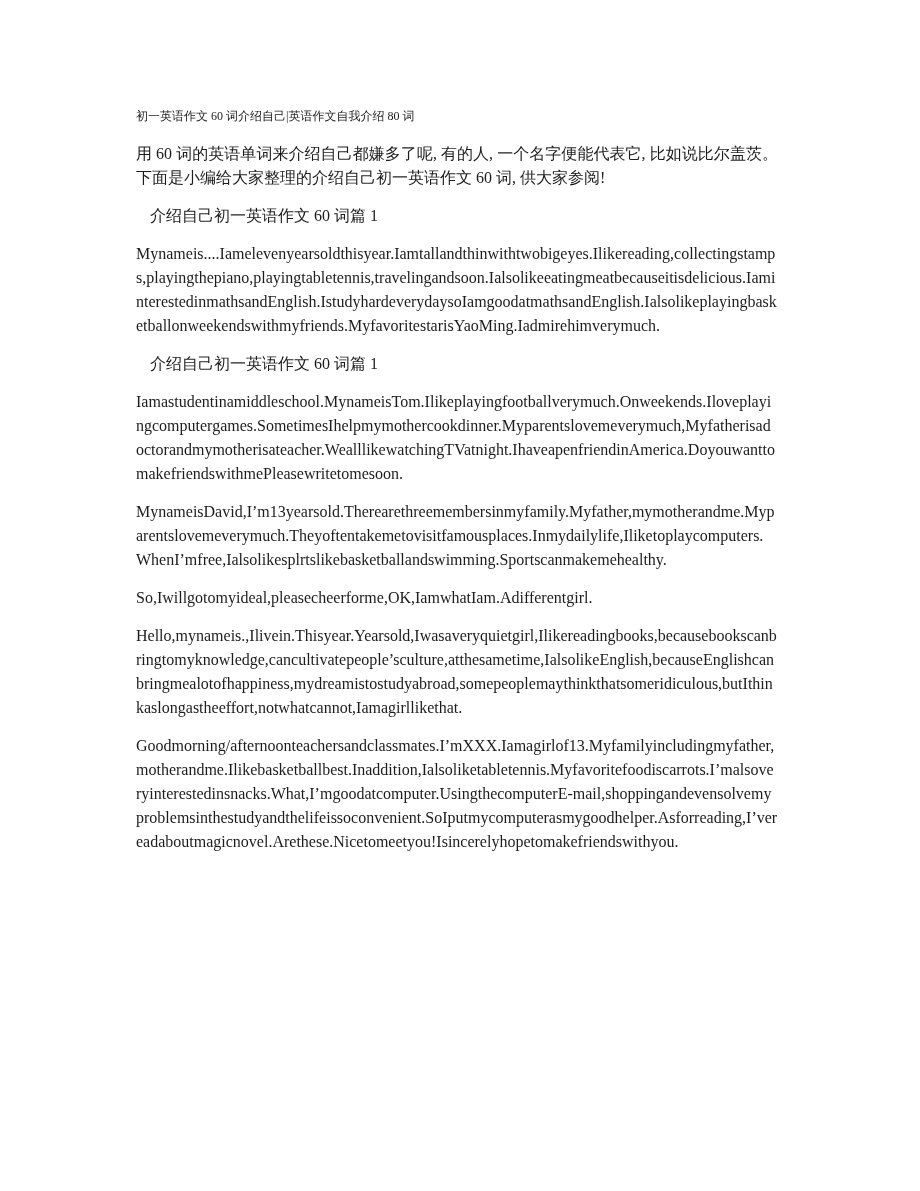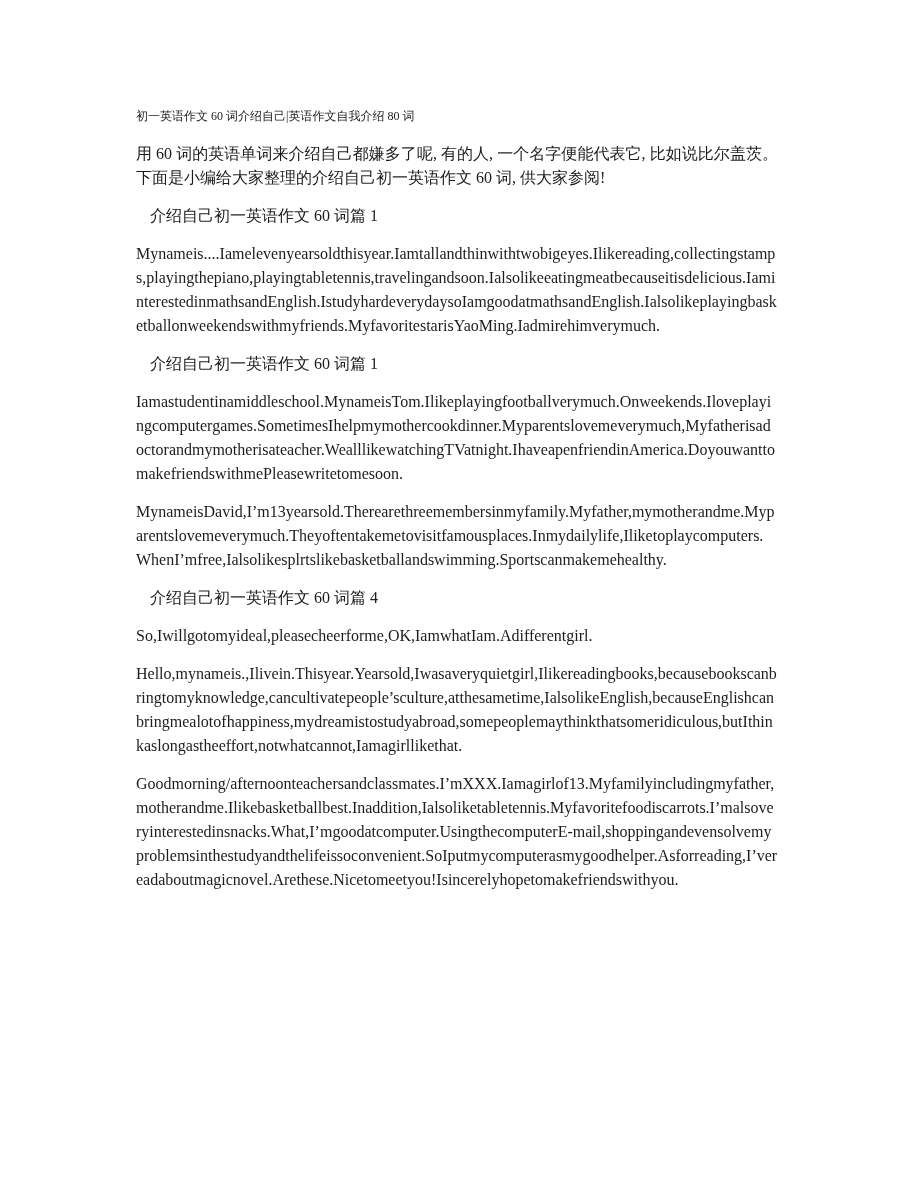--- a/index.html
+++ b/index.html
@@ -44,18 +44,17 @@
 
 <div class="page" style="background: rgb(255, 255, 255); color: rgb(28, 28, 28);">
   <h1 class="doc-title">初一英语作文 60 词介绍自己|英语作文自我介绍 80 词</h1>
   <div id="doc-body">
       <p class="doc-para">用 60 词的英语单词来介绍自己都嫌多了呢, 有的人, 一个名字便能代表它, 比如说比尔盖茨。下面是小编给大家整理的介绍自己初一英语作文 60 词, 供大家参阅!</p>
       <p class="doc-heading">介绍自己初一英语作文 60 词篇 1</p>
       <p class="doc-para">Mynameis....Iamelevenyearsoldthisyear.Iamtallandthinwithtwobigeyes.Ilikereading,collectingstamps,playingthepiano,playingtabletennis,travelingandsoon.Ialsolikeeatingmeatbecauseitisdelicious.IaminterestedinmathsandEnglish.IstudyhardeverydaysoIamgoodatmathsandEnglish.Ialsolikeplayingbasketballonweekendswithmyfriends.MyfavoritestarisYaoMing.Iadmirehimverymuch.</p>
       <p class="doc-heading">介绍自己初一英语作文 60 词篇 1</p>
       <p class="doc-para">Iamastudentinamiddleschool.MynameisTom.Ilikeplayingfootballverymuch.Onweekends.Iloveplayingcomputergames.SometimesIhelpmymothercookdinner.Myparentslovemeverymuch,Myfatherisadoctorandmymotherisateacher.WealllikewatchingTVatnight.IhaveapenfriendinAmerica.DoyouwanttomakefriendswithmePleasewritetomesoon.</p>
       <p class="doc-para">MynameisDavid,I’m13yearsold.Therearethreemembersinmyfamily.Myfather,mymotherandme.Myparentslovemeverymuch.Theyoftentakemetovisitfamousplaces.Inmydailylife,Iliketoplaycomputers.WhenI’mfree,Ialsolikesplrtslikebasketballandswimming.Sportscanmakemehealthy.</p>
-      <p class="doc-heading">介绍自己初一英语作文 60 词篇 4</p>
       <p class="doc-para">So,Iwillgotomyideal,pleasecheerforme,OK,IamwhatIam.Adifferentgirl.</p>
       <p class="doc-para">Hello,mynameis.,Ilivein.Thisyear.Yearsold,Iwasaveryquietgirl,Ilikereadingbooks,becausebookscanbringtomyknowledge,cancultivatepeople’sculture,atthesametime,IalsolikeEnglish,becauseEnglishcanbringmealotofhappiness,mydreamistostudyabroad,somepeoplemaythinkthatsomeridiculous,butIthinkaslongastheeffort,notwhatcannot,Iamagirllikethat.</p>
       <p class="doc-para">Goodmorning/afternoonteachersandclassmates.I’mXXX.Iamagirlof13.Myfamilyincludingmyfather,motherandme.Ilikebasketballbest.Inaddition,Ialsoliketabletennis.Myfavoritefoodiscarrots.I’malsoveryinterestedinsnacks.What,I’mgoodatcomputer.UsingthecomputerE-mail,shoppingandevensolvemyproblemsinthestudyandthelifeissoconvenient.SoIputmycomputerasmygoodhelper.Asforreading,I’vereadaboutmagicnovel.Arethese.Nicetomeetyou!Isincerelyhopetomakefriendswithyou.</p>
     </div>
 </div>
 
 </body></html>

